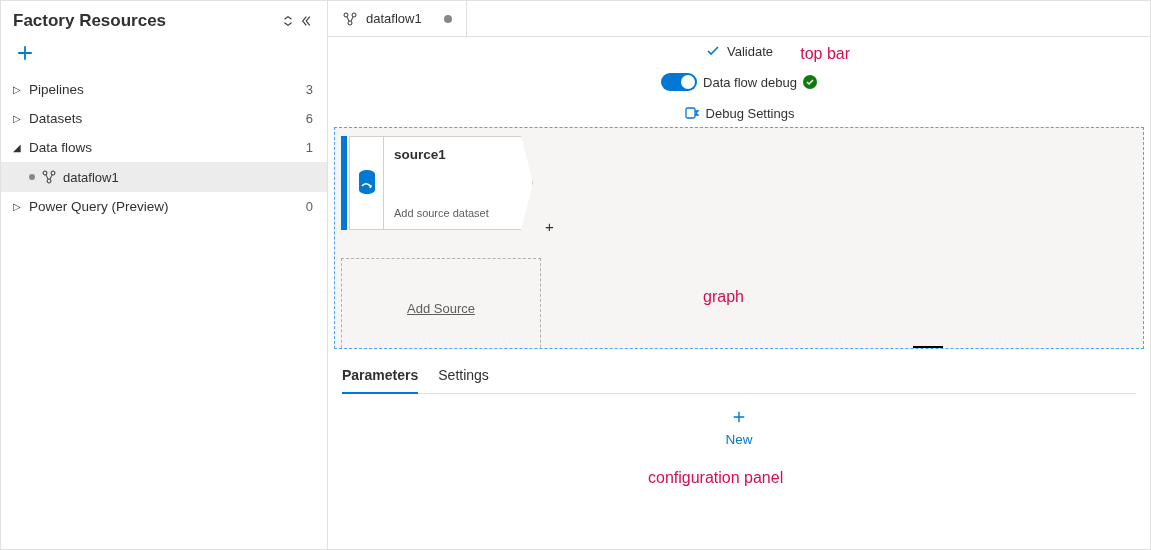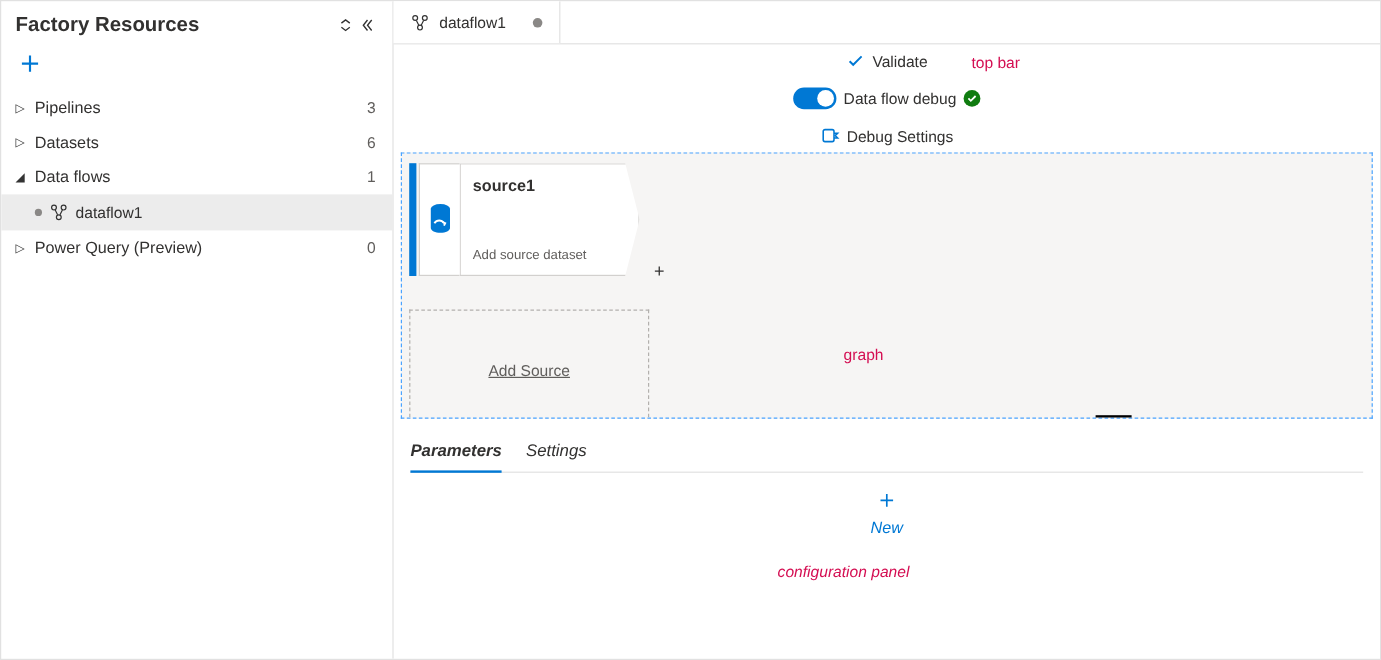--- a/index.html
+++ b/index.html
@@ -158,21 +158,21 @@
     border-radius:50%;
     background:#107c10;
     display:inline-flex;
     align-items:center;
     justify-content:center;
     color:#fff;
     font-size:10px;
   }
   .annotation {
     color:#d40e52;
-    font-size:13px;
+    font-size:16px;
     position:absolute;
   }
   .annot-top { right:300px; top:8px; }
 
   
   .graph {
     flex:1;
     position:relative;
     border:1.5px dashed #4aa3ff;
     margin:0 6px 0 6px;
@@ -247,21 +247,20 @@
     background:#000;
   }
 
   
   .config {
     height:200px;
     display:flex;
     flex-direction:column;
     padding:0 14px;
     position:relative;
-    font-style:italic;
   }
   .config-tabs {
     display:flex;
     gap:20px;
     border-bottom:1px solid #e1e1e1;
     padding-top:12px;
   }
   .config-tab {
     padding:6px 0 10px 0;
     font-size:14px;

